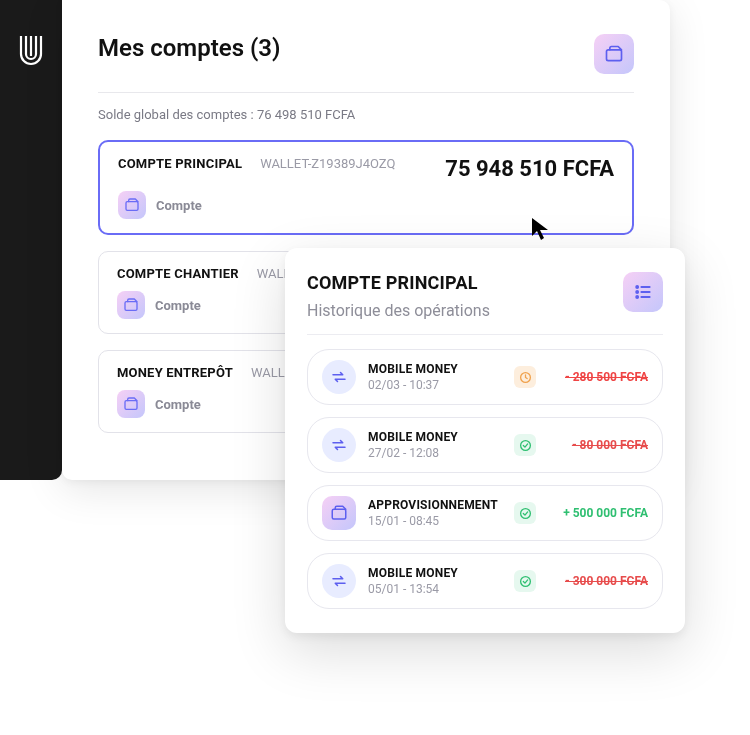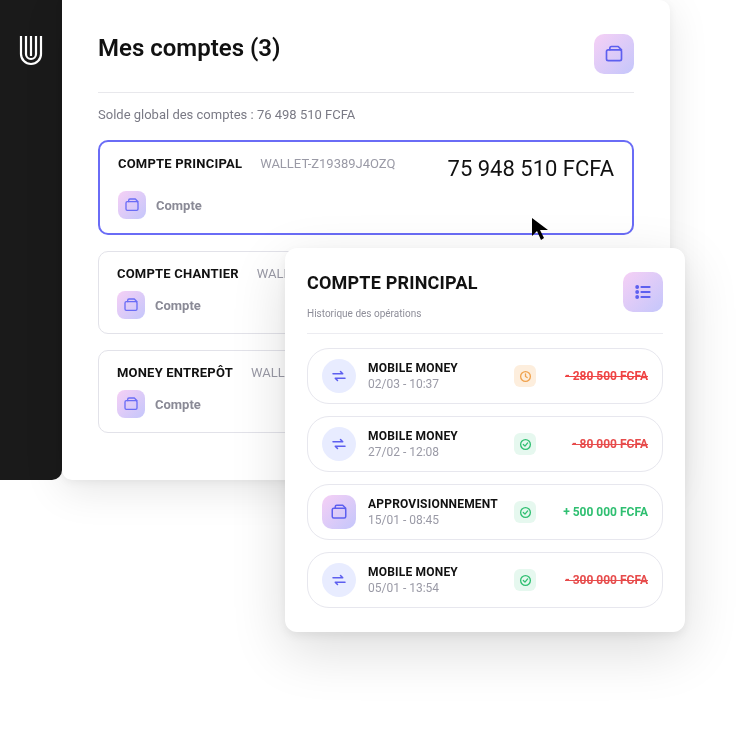--- a/index.html
+++ b/index.html
@@ -35,42 +35,42 @@
   .account {
     border: 1px solid #e2e2e9; border-radius: 10px; padding: 14px 18px 14px 18px;
     display: flex; flex-direction: column; gap: 10px; margin-bottom: 16px;
     background: #fff; cursor: pointer;
   }
   .account.selected { border: 2px solid #6a6cf6; }
   .acc-row1 { display: flex; justify-content: space-between; align-items: flex-start; }
   .acc-names { display: flex; align-items: center; gap: 10px; flex-wrap: wrap; }
   .acc-name { font-size: 13px; font-weight: 700; color: #111; letter-spacing: .2px; }
   .acc-id { font-size: 13px; color: #9a9aa6; margin-left: 8px; }
-  .acc-amount { font-size: 22px; font-weight: 400; color: #111; white-space: nowrap; }
+  .acc-amount { font-size: 22px; font-weight: 700; color: #111; white-space: nowrap; }
   .acc-row2 { display: flex; align-items: center; gap: 10px; }
   .acc-chip {
     width: 28px; height: 28px; border-radius: 8px;
     background: linear-gradient(135deg, #f6d0f5 0%, #c4c6fb 100%);
     display: flex; align-items: center; justify-content: center; color: #6a6cf6;
   }
   .acc-type { font-size: 13px; color: #8a8a96; font-weight: bold; }
 
   
   .cursor { position: absolute; left: 530px; top: 216px; pointer-events: none; }
 
   
   .hist-card {
     position: absolute; left: 285px; top: 248px; width: 400px;
     background: #fff; border-radius: 12px;
     box-shadow: 0 18px 55px rgba(0,0,0,.14), 0 4px 10px rgba(0,0,0,.06);
     padding: 24px 22px 24px 22px;
   }
   .hist-head { display: flex; justify-content: space-between; align-items: flex-start; margin-bottom: 14px; }
   .hist-title { font-size: 18px; font-weight: 700; color: #111; letter-spacing: .2px; }
-  .hist-sub { font-size: 10px; color: #8e8e99; margin-top: 15px; }
+  .hist-sub { font-size: 16px; color: #8e8e99; margin-top: 8px; }
   .hist-hr { height: 1px; background: #ececf1; margin-bottom: 14px; }
 
   .tx {
     border: 1px solid #e7e7ee; border-radius: 22px; padding: 10px 14px;
     display: flex; align-items: center; gap: 12px; margin-bottom: 12px;
     background: #fff;
   }
   .tx:last-child { margin-bottom: 0; }
   .tx-ico {
     width: 34px; height: 34px; border-radius: 50%;

